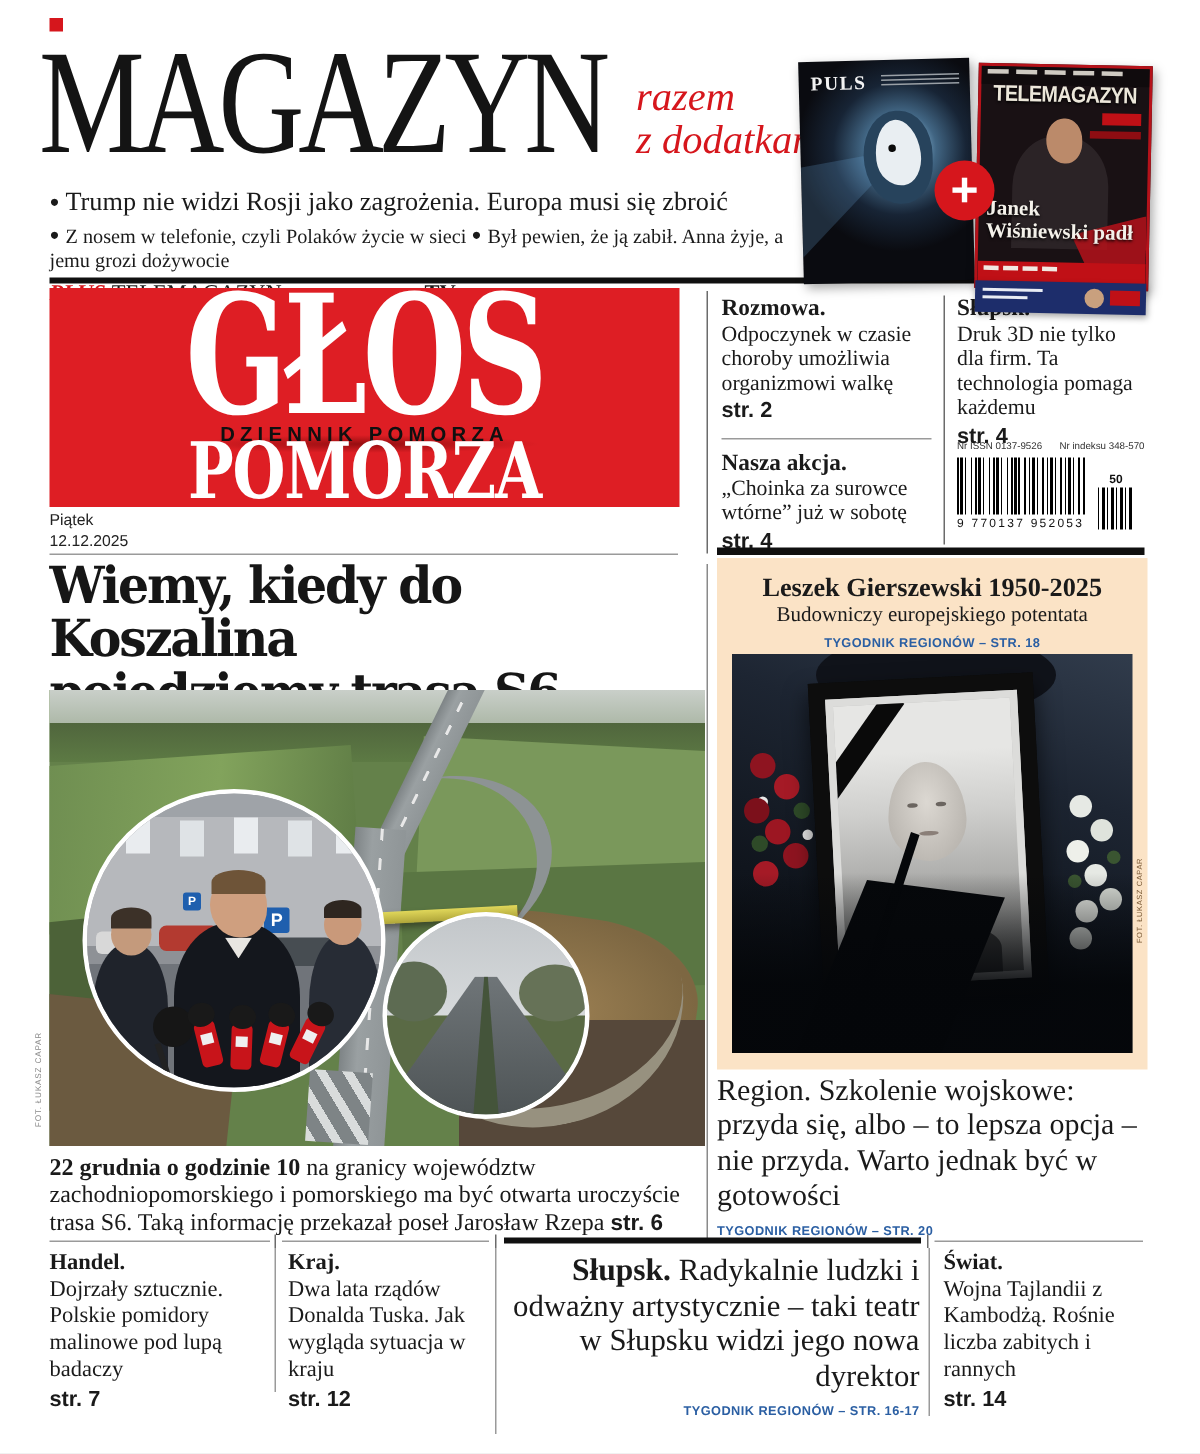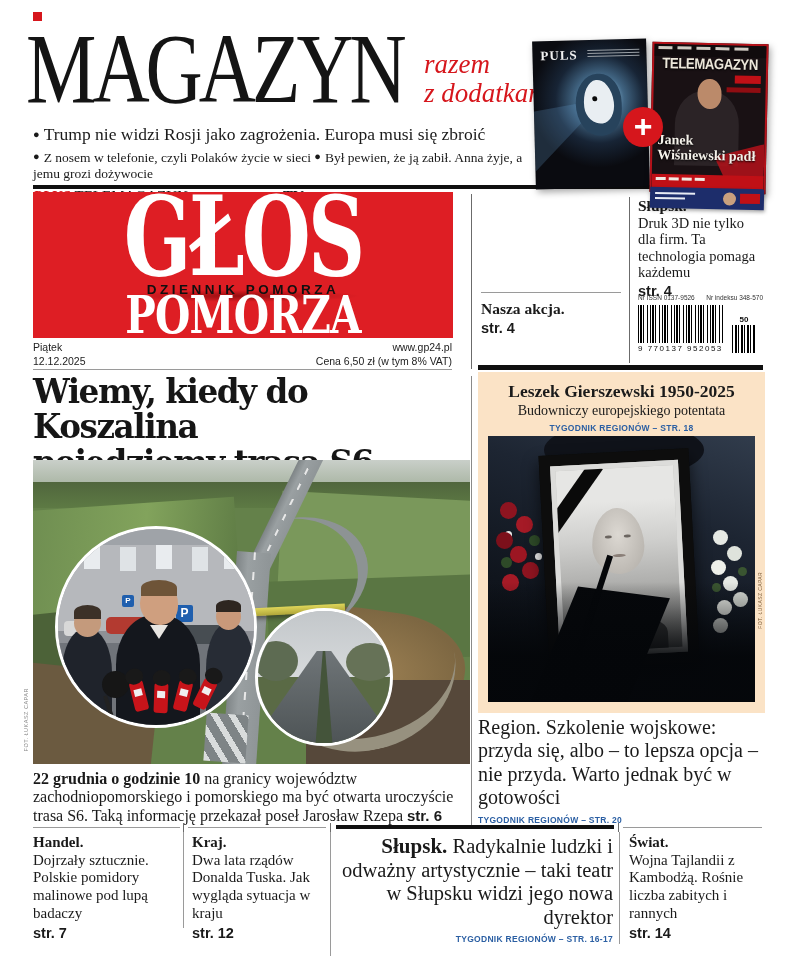--- a/index.html
+++ b/index.html
@@ -326,29 +326,31 @@
     <div class="glos">GŁOS</div>
     <div class="band-shadow"></div>
     <div class="dziennik">DZIENNIK POMORZA</div>
     <div class="pomorza">POMORZA</div>
   </div>
 
   <div class="abs dateline dl-left">
     <div class="dl-b">Piątek</div>
     <div>12.12.2025</div>
   </div>
-  <div class="abs dateline dl-right">
-    <div class="dl-b">www.gp24.pl</div>
-    <div>Cena 6,50 zł (w tym 8% VAT)</div>
-  </div>
 
   <div class="abs vline vrA"></div>
+  <div class="abs teaser t-rozmowa">
+    <div class="kick">Rozmowa.</div>
+    <div>Odpoczynek w czasie choroby umożliwia organizmowi walkę</div>
+    <div class="pageref">str. 2</div>
+  </div>
   <div class="abs thin divA"></div>
   <div class="abs teaser t-akcja">
     <div class="kick">Nasza akcja.</div>
+    <div>„Choinka za surowce wtórne” już w sobotę</div>
     <div class="pageref">str. 4</div>
   </div>
   <div class="abs vline vrB"></div>
   <div class="abs teaser t-slupsk">
     <div class="kick">Słupsk.</div>
     <div>Druk 3D nie tylko dla firm. Ta technologia pomaga każdemu</div>
     <div class="pageref">str. 4</div>
   </div>
 
   <div class="abs bc">

